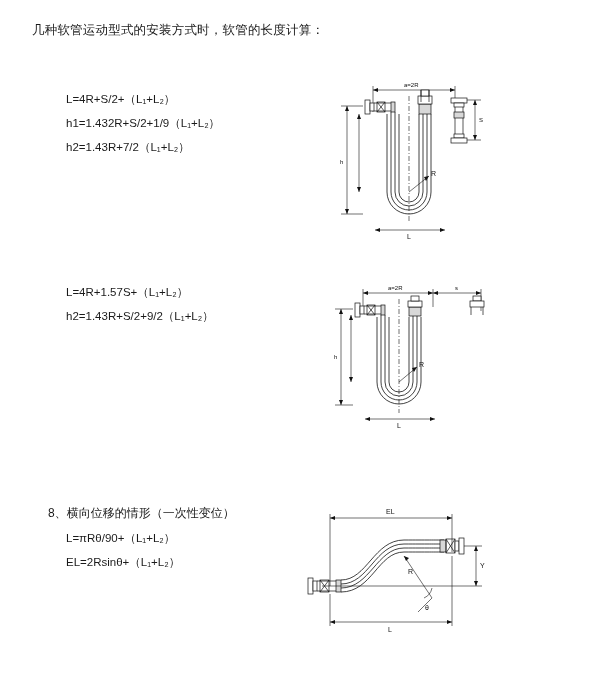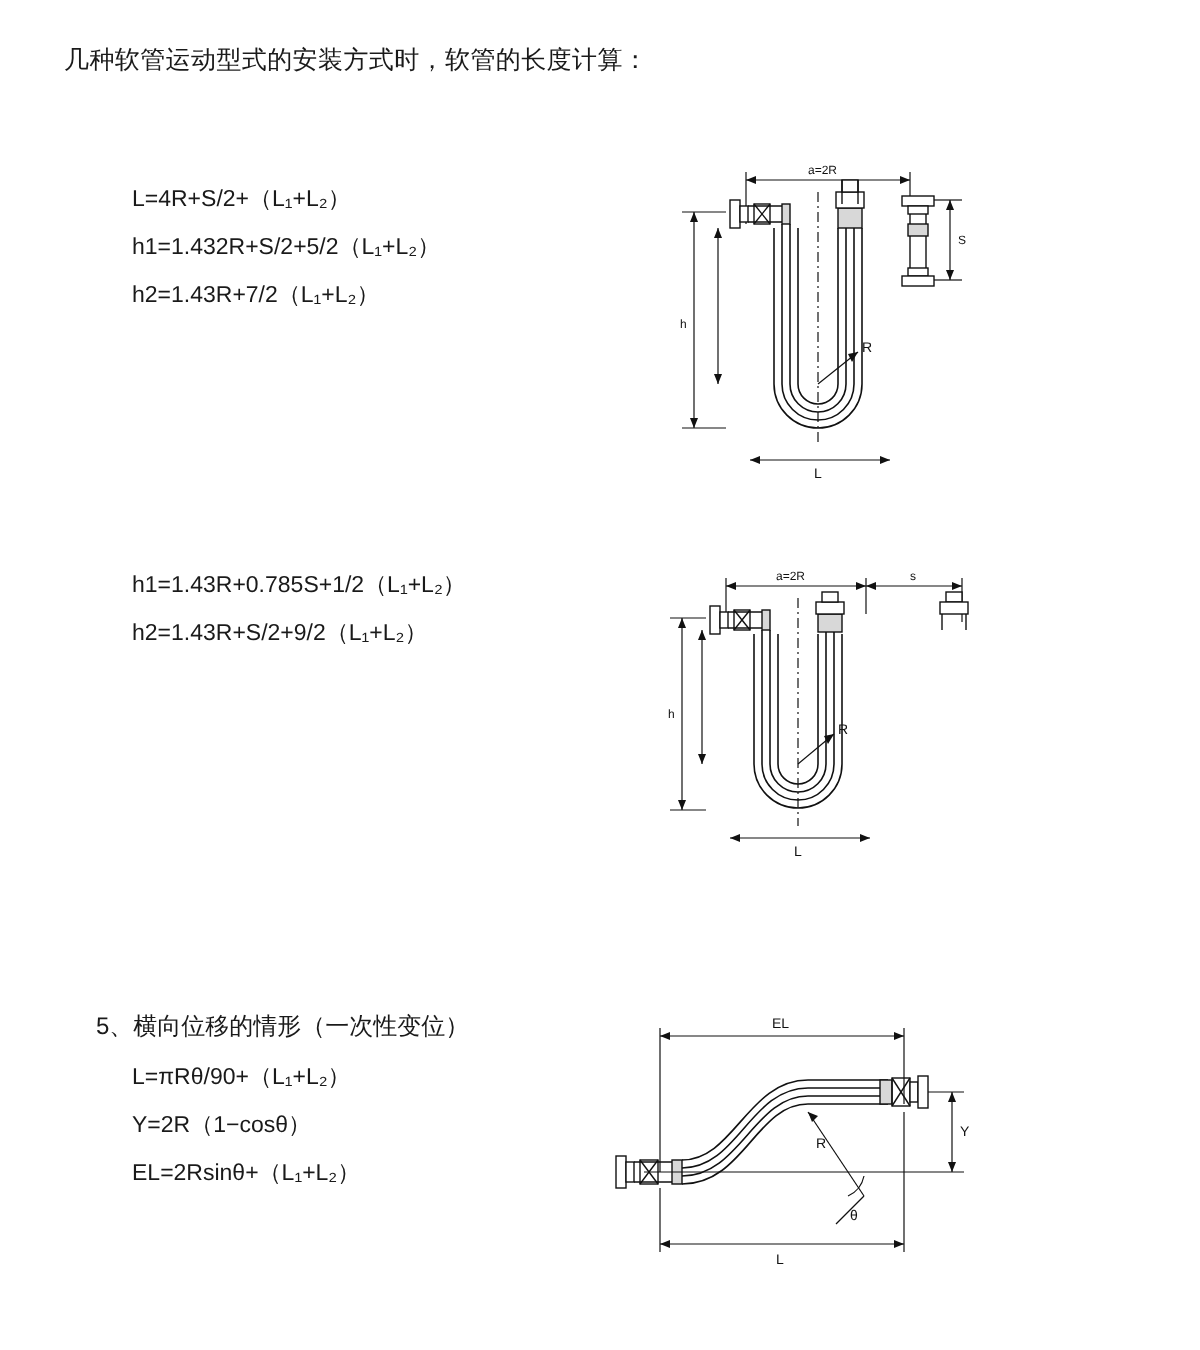--- a/index.html
+++ b/index.html
@@ -84,21 +84,21 @@
 </head>
 <body>
 
 <div class="page">
 
   <div class="doc-title">几种软管运动型式的安装方式时，软管的长度计算：</div>
 
   <div class="section sec1">
     <div class="text-col">
       <div class="formula">L=4R+S/2+（L₁+L₂）</div>
-      <div class="formula">h1=1.432R+S/2+5/2（L₁+L₂）</div>
+      <div class="formula">h1=1.432R+S/2+1/9（L₁+L₂）</div>
       <div class="formula">h2=1.43R+7/2（L₁+L₂）</div>
     </div>
 
     <div class="figure fig1">
       <svg width="200" height="200" viewBox="0 0 200 200">
 
         <line class="dim" x1="68" y1="18" x2="150" y2="18"></line>
         <path class="fillblack" d="M68,18 L73,16 L73,20 Z"></path>
         <path class="fillblack" d="M150,18 L145,16 L145,20 Z"></path>
         <text class="dlabel" x="99" y="15">a=2R</text>
@@ -173,21 +173,21 @@
         <line class="dim" x1="70" y1="158" x2="140" y2="158"></line>
         <path class="fillblack" d="M70,158 L75,156 L75,160 Z"></path>
         <path class="fillblack" d="M140,158 L135,156 L135,160 Z"></path>
         <text class="dlabel2" x="102" y="167">L</text>
       </svg>
     </div>
   </div>
 
   <div class="section sec2">
     <div class="text-col">
-      <div class="formula">h1=1.43R+0.785S+1/2（L₁+L₂）</div>
+      <div class="formula">L=4R+1.57S+（L₁+L₂）</div>
       <div class="formula">h2=1.43R+S/2+9/2（L₁+L₂）</div>
     </div>
 
     <div class="figure fig2">
       <svg width="200" height="180" viewBox="0 0 200 180">
 
         <line class="dim" x1="58" y1="16" x2="128" y2="16"></line>
         <path class="fillblack" d="M58,16 L63,14 L63,18 Z"></path>
         <path class="fillblack" d="M128,16 L123,14 L123,18 Z"></path>
         <text class="dlabel" x="83" y="13">a=2R</text>
@@ -252,23 +252,22 @@
         <line class="dim" x1="60" y1="142" x2="130" y2="142"></line>
         <path class="fillblack" d="M60,142 L65,140 L65,144 Z"></path>
         <path class="fillblack" d="M130,142 L125,140 L125,144 Z"></path>
         <text class="dlabel2" x="92" y="151">L</text>
       </svg>
     </div>
   </div>
 
   <div class="section sec3">
     <div class="text-col">
-      <div class="sec-heading">5、横向位移的情形（一次性变位）</div>
+      <div class="sec-heading">8、横向位移的情形（一次性变位）</div>
       <div class="formula">L=πRθ/90+（L₁+L₂）</div>
-      <div class="formula">Y=2R（1−cosθ）</div>
       <div class="formula">EL=2Rsinθ+（L₁+L₂）</div>
     </div>
 
     <div class="figure fig3">
       <svg width="200" height="140" viewBox="0 0 200 140">
 
         <line class="dim" x1="38" y1="18" x2="160" y2="18"></line>
         <path class="fillblack" d="M38,18 L43,16 L43,20 Z"></path>
         <path class="fillblack" d="M160,18 L155,16 L155,20 Z"></path>
         <text class="dlabel2" x="94" y="14">EL</text>

